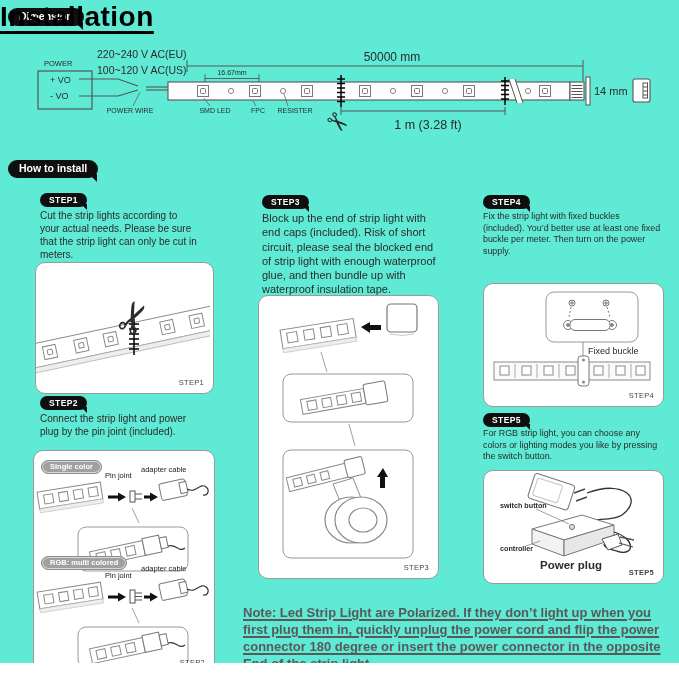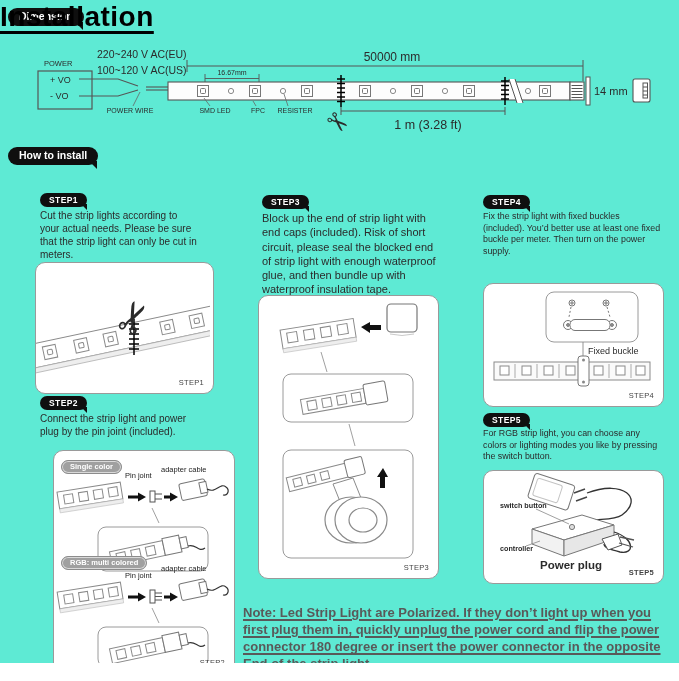--- a/index.html
+++ b/index.html
@@ -178,21 +178,21 @@
     <text x="295" y="68" font-size="7" text-anchor="middle">RESISTER</text>
 
     <g stroke="#555" stroke-width="1">
       <line x1="341" y1="62" x2="341" y2="70"></line>
         <line x1="505" y1="62" x2="505" y2="70"></line>
       <line x1="341" y1="66" x2="505" y2="66"></line>
     </g>
     <text x="428" y="84" font-size="12.5" text-anchor="middle">1 m (3.28 ft)</text>
   </svg>
 
-  <div class="pill" style="left:8px;top:147px;">How to install</div>
+  <div class="pill" style="left:8px;top:160px;">How to install</div>
 
   <div class="step-badge" style="left:40px;top:193px;">STEP1</div>
   <div class="step-text" style="left:40px;top:209px;width:158px;">Cut the strip lights according to your actual needs. Please be sure that the strip light can only be cut in meters.</div>
   <div class="fig" style="left:35px;top:262px;width:177px;height:130px;">
     <svg width="174" height="127" viewBox="0 0 174 127">
       <g transform="rotate(-12 87 74)">
         <rect x="-8" y="62" width="190" height="24" fill="#fff" stroke="#8a8a8a"></rect>
         <rect x="-8" y="86" width="190" height="5" fill="#eee" stroke="#aaa" stroke-width="0.7"></rect>
         <g stroke="#8a8a8a" fill="#fff">
           <rect x="6" y="67" width="13" height="13"></rect>
@@ -216,21 +216,21 @@
         <line x1="93" y1="81" x2="103" y2="81"></line>
           <line x1="93" y1="86" x2="103" y2="86"></line>
       </g>
       <text x="76" y="66" font-size="42" transform="rotate(-65 98 50)" fill="#222">✂</text>
     </svg>
     <span class="fig-label">STEP1</span>
   </div>
 
   <div class="step-badge" style="left:40px;top:396px;">STEP2</div>
   <div class="step-text" style="left:40px;top:412px;width:160px;">Connect the strip light and power plug by the pin joint (included).</div>
-  <div class="fig" style="left:33px;top:450px;width:180px;height:222px;margin-left:20px;">
+  <div class="fig" style="left:33px;top:450px;width:180px;height:222px;">
     <span class="sub-badge" style="left:7px;top:9px;">Single color</span>
     <span class="mini-label" style="left:71px;top:20px;">Pin joint</span>
     <span class="mini-label" style="left:107px;top:14px;">adapter cable</span>
     <span class="sub-badge" style="left:7px;top:105px;">RGB: multi colored</span>
     <span class="mini-label" style="left:71px;top:120px;">Pin joint</span>
     <span class="mini-label" style="left:107px;top:113px;">adapter cable</span>
     <svg width="177" height="219" viewBox="0 0 177 219">
 
       <g>
         <g transform="rotate(-9 36 45)">

